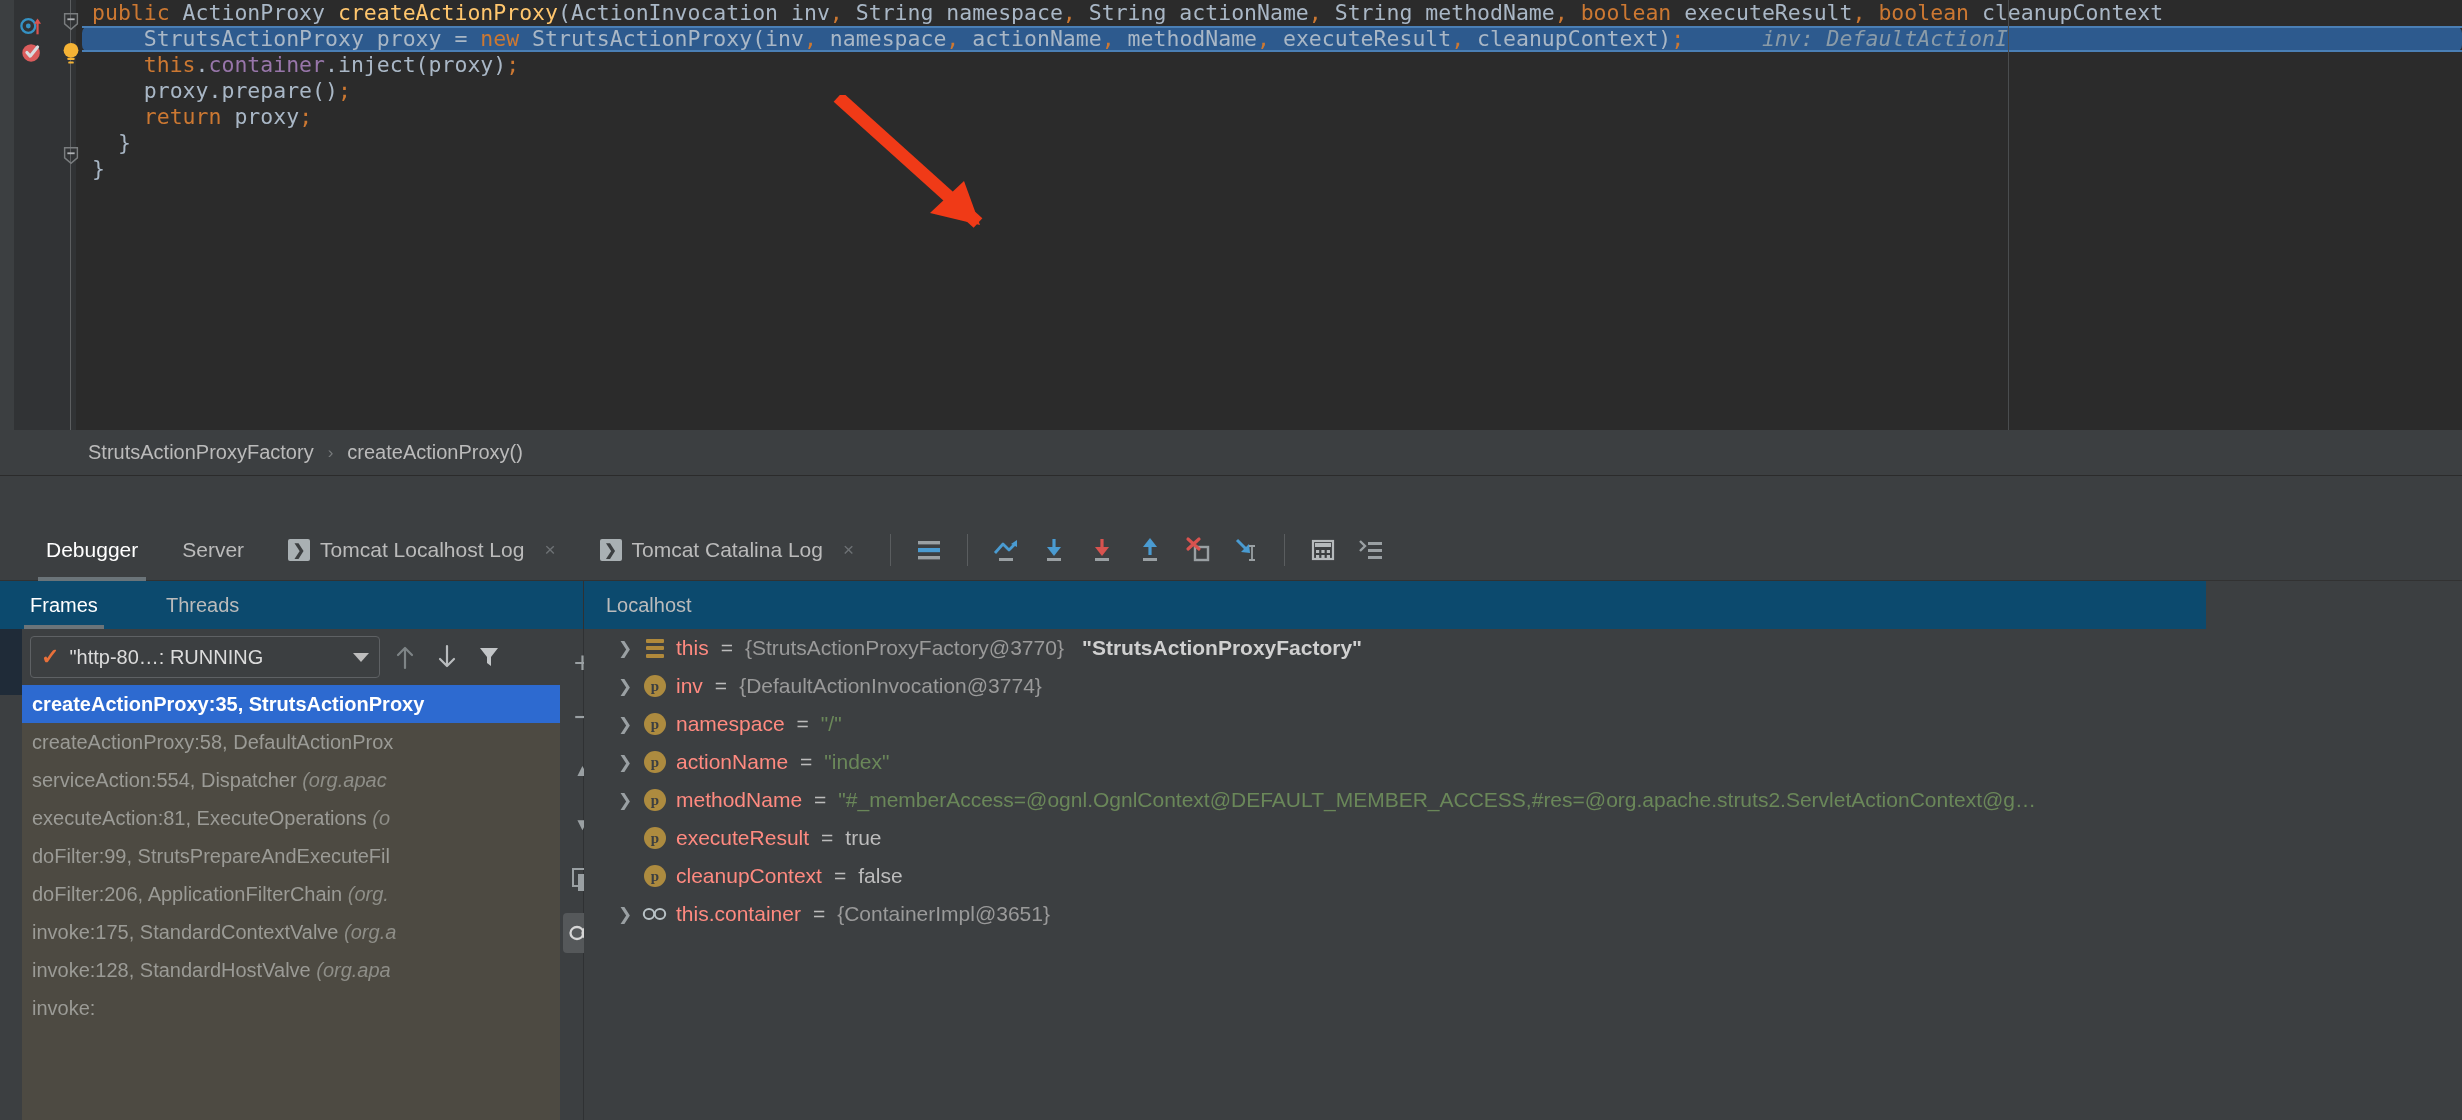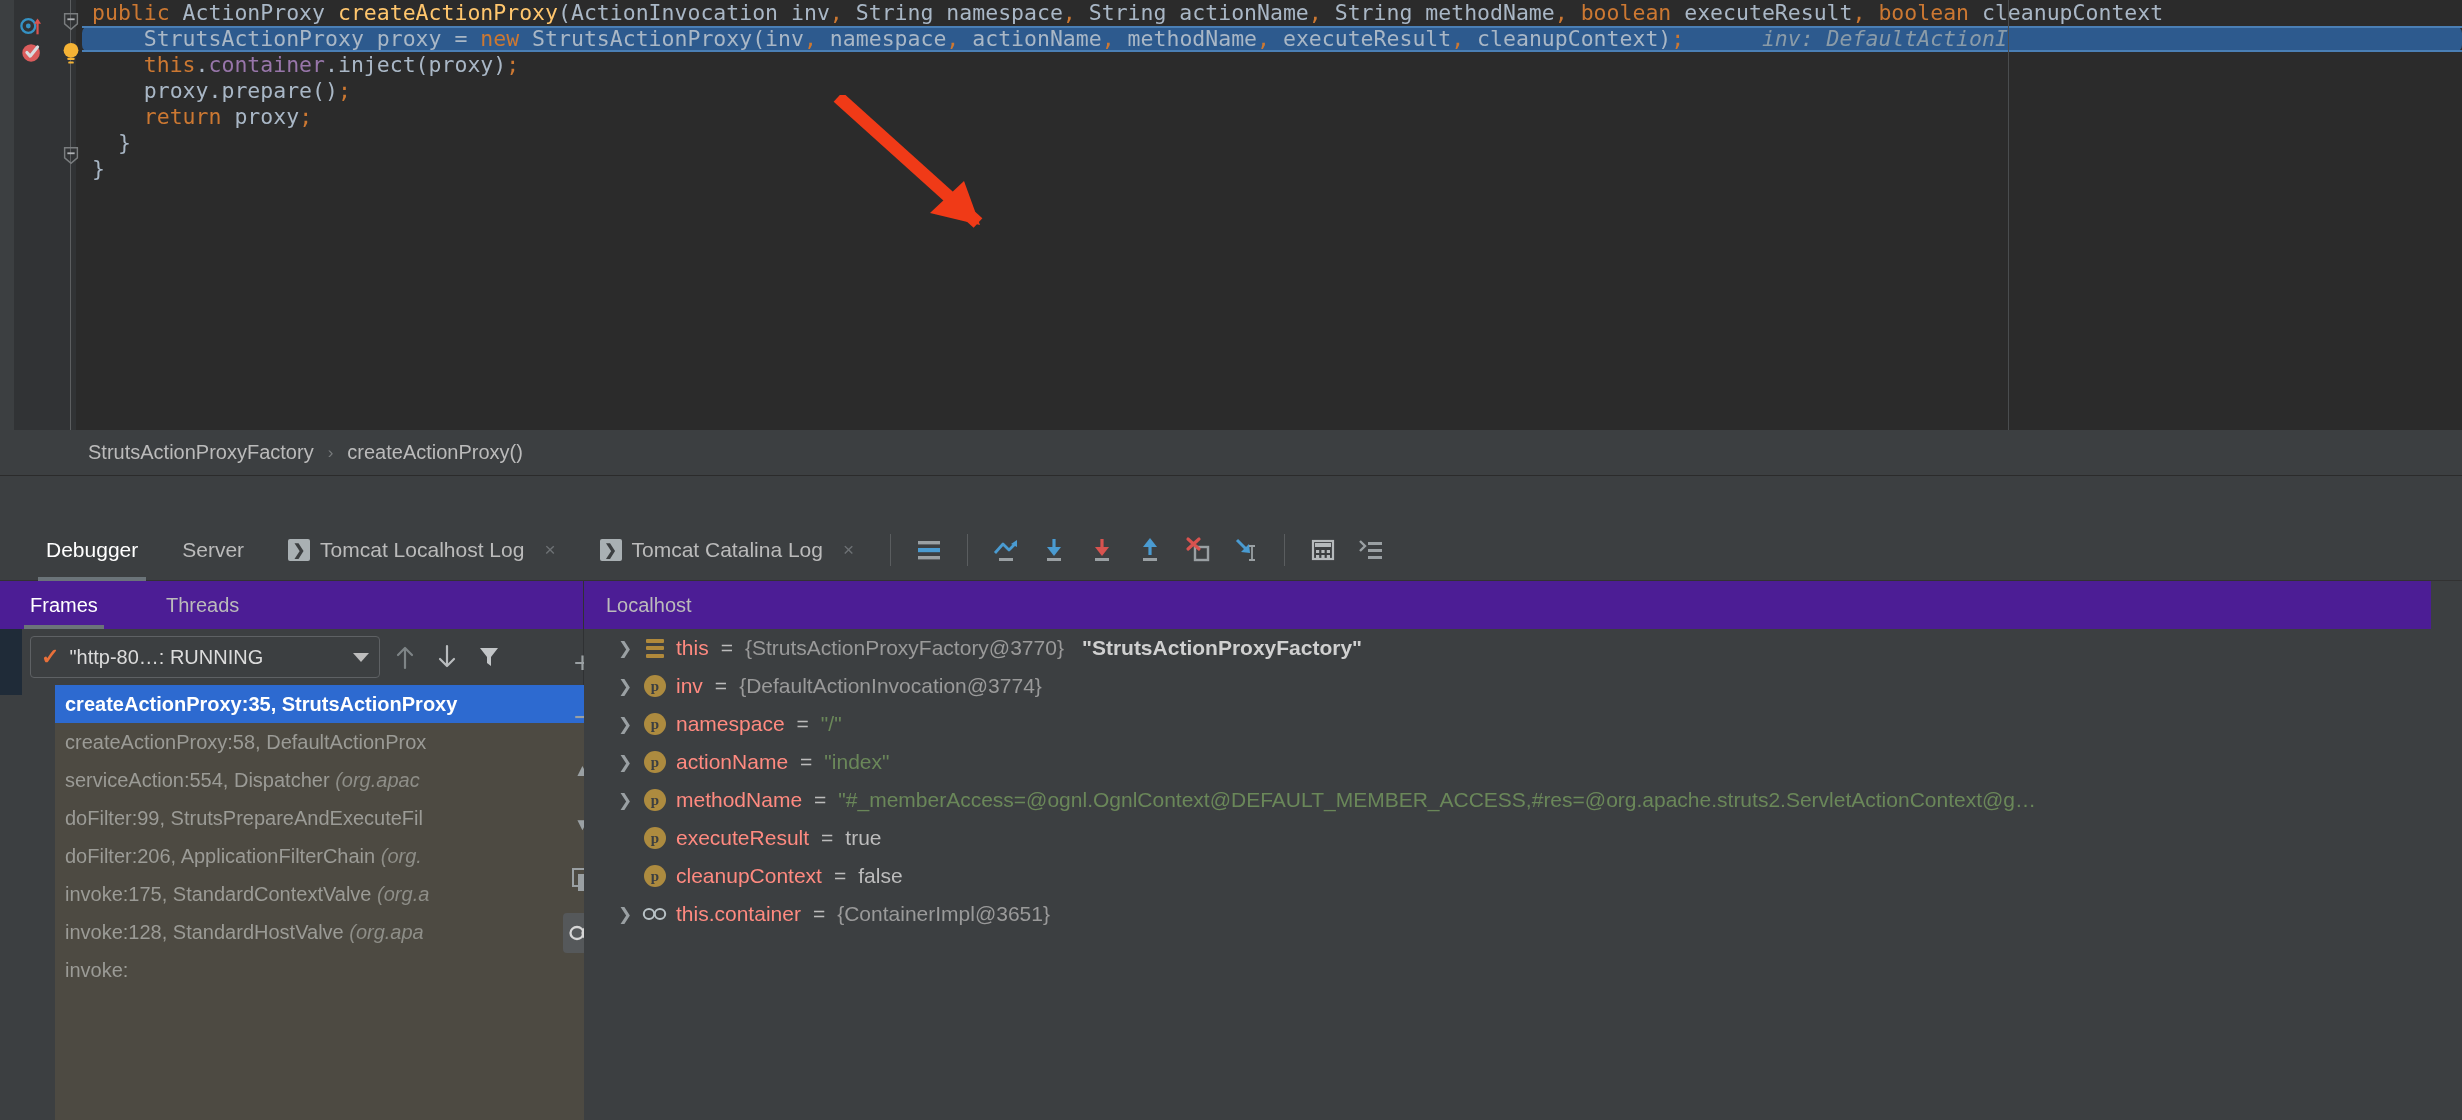--- a/index.html
+++ b/index.html
@@ -112,22 +112,22 @@
   .tb-sep {
     width: 1px; height: 32px; background: #5a5d5f; margin: 0 14px;
   }
   .tb-btn {
     width: 42px; height: 42px; display: flex; align-items: center;
     justify-content: center; margin: 0 3px;
   }
 
   
   .panes-header {
-    position: absolute; left: 0; top: 62px; width: 2431px; height: 48px;
-    background: #4c1d95;
+    position: absolute; left: 0; top: 62px; width: 2206px; height: 48px;
+    background: #0c4a6e;
   }
   .ptab {
     position: absolute; top: 0; height: 48px;
     display: flex; align-items: center; font-size: 20px; color: #bbbbbb;
     padding: 0 6px;
   }
   .ptab.active { color: #ffffff; }
   .ptab.active::after {
     content: ""; position: absolute; left: 0; right: 0; bottom: 0;
     height: 4px; background: #6b7479;
@@ -160,21 +160,21 @@
     margin-left: auto; width: 0; height: 0;
     border-left: 8px solid transparent; border-right: 8px solid transparent;
     border-top: 9px solid #bdbdbd;
   }
   .ft-icon { width: 34px; height: 34px; display:flex; align-items:center;
              justify-content:center; color: #9aa0a3; font-size: 24px; }
 
   
   .frames-list {
     position: absolute; left: 22px; top: 166px; width: 538px; height: 435px;
-    background: #4d4a42; overflow: hidden; margin-left: 33px;
+    background: #4d4a42; overflow: hidden;
   }
   .frame-row {
     height: 38px; line-height: 38px; padding-left: 10px;
     font-size: 20px; color: #9b9b96; white-space: nowrap; overflow: hidden;
   }
   .frame-row.sel { background: #2d6ad0; color: #ffffff; font-weight: bold; }
   .frame-row i { font-style: italic; color: #8e8e88; }
 
   
   .vars-vtoolbar {
@@ -408,20 +408,21 @@
         <svg width="22" height="24" viewBox="0 0 22 24">
             <path d="M2 3 H20 L13 12 V21 L9 18 V12 Z" fill="#c2c5c7"></path>
           </svg>
       </div>
     </div>
 
     <div class="frames-list">
         <div class="frame-row sel"><span>createActionProxy:35, StrutsActionProxy</span></div>
         <div class="frame-row"><span>createActionProxy:58, DefaultActionProx</span></div>
         <div class="frame-row"><span>serviceAction:554, Dispatcher </span><i>(org.apac</i></div>
+        <div class="frame-row"><span>executeAction:81, ExecuteOperations </span><i>(o</i></div>
         <div class="frame-row"><span>doFilter:99, StrutsPrepareAndExecuteFil</span></div>
         <div class="frame-row"><span>doFilter:206, ApplicationFilterChain </span><i>(org.</i></div>
         <div class="frame-row"><span>invoke:175, StandardContextValve </span><i>(org.a</i></div>
         <div class="frame-row"><span>invoke:128, StandardHostValve </span><i>(org.apa</i></div>
         <div class="frame-row"><span>invoke:</span></div>
       </div>
 
     <div class="vars-vtoolbar">
         <div class="vt-btn">
           <span style="font-size: 30px;">+</span>

